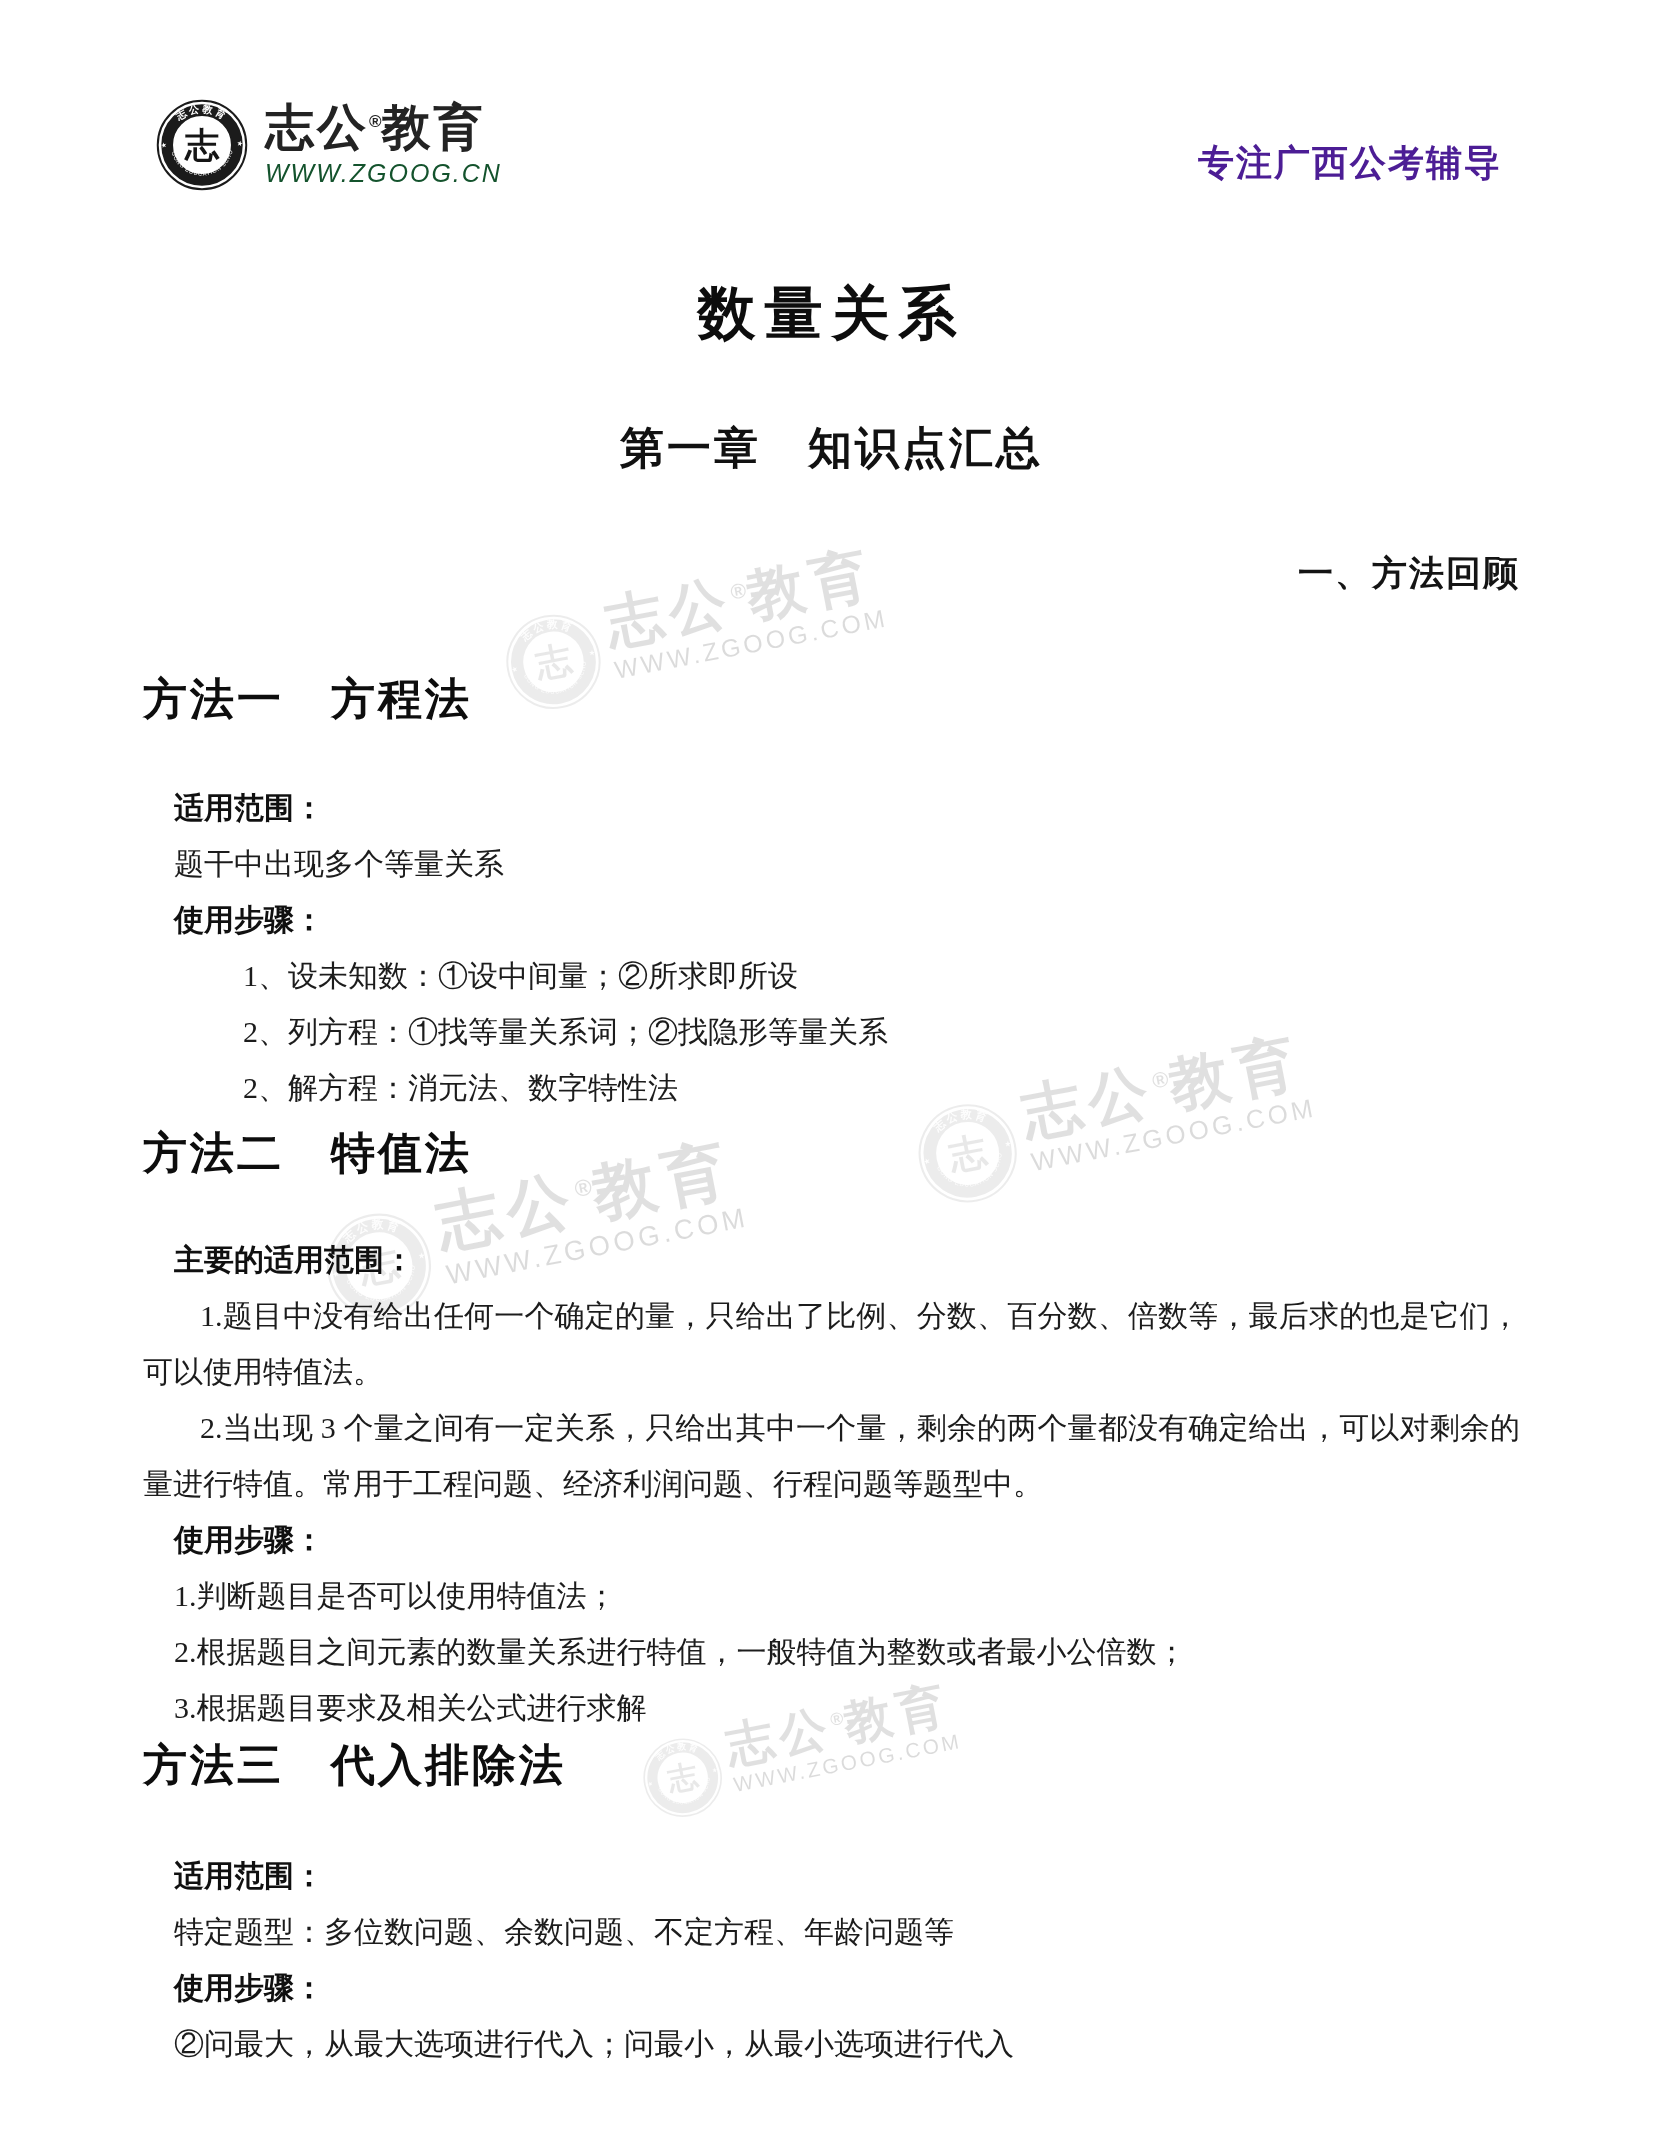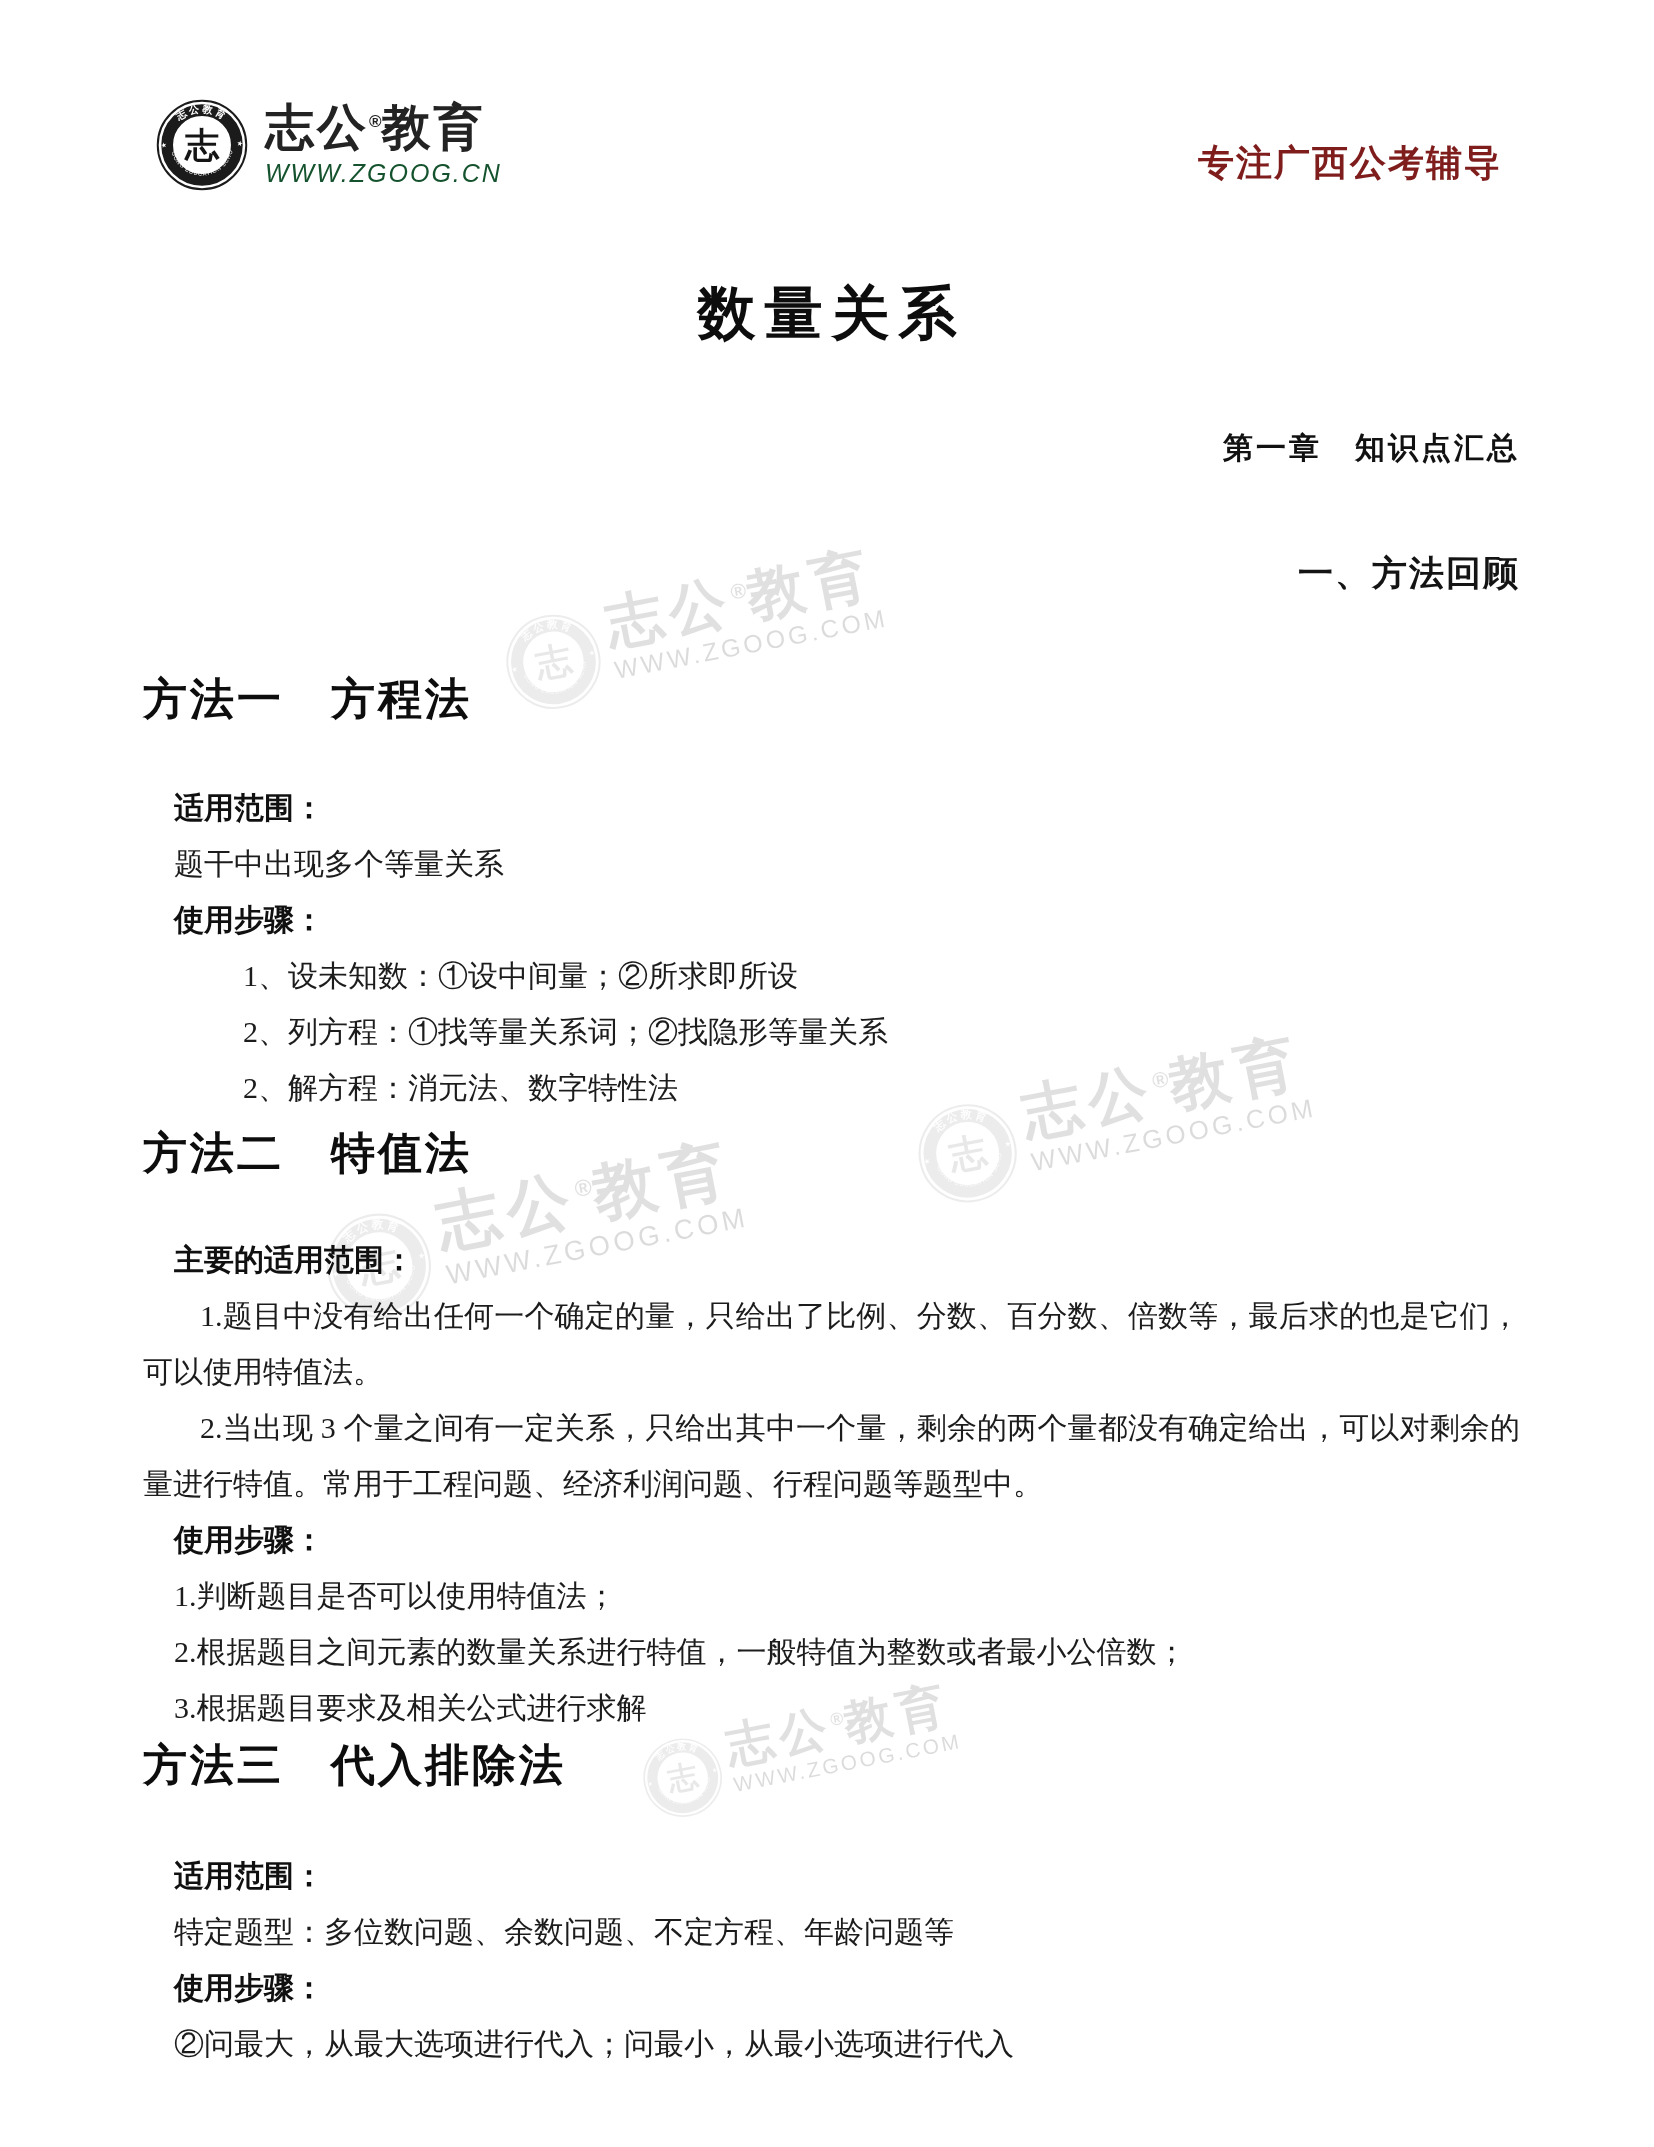--- a/index.html
+++ b/index.html
@@ -33,26 +33,26 @@
   .content { position:relative; z-index:1; padding:98px 134px 0 143px; }
   .hdr { display:flex; justify-content:space-between; align-items:flex-end;
          padding-left:12px; padding-right:18px; }
   .logo { display:flex; align-items:center; gap:16px; }
   .logo-seal { width:94px; height:94px; color:#1b1b1b; --glyph:#151515; --arct:#ffffff; }
   .logo-name { font-family:"Liberation Sans", sans-serif; font-weight:900; font-size:49px;
                line-height:1.05; letter-spacing:3px; color:#232323; white-space:nowrap; }
   .logo-name sup { font-size:17px; vertical-align:super; letter-spacing:0; }
   .logo-url  { font-family:"Liberation Sans", sans-serif; font-size:25px; letter-spacing:2px;
                color:#14532d; margin-top:5px;font-style:italic; }
-  .slogan { font-size:36px; font-weight:bold; color:#7f1d1d; padding-bottom:4px; letter-spacing:2px; }
+  .slogan { font-size:36px; font-weight:bold; color:#4c1d95; padding-bottom:4px; letter-spacing:2px; }
 
   .title   { text-align:center; font-family:"Liberation Sans", sans-serif; font-weight:900;
              font-size:58px; letter-spacing:9px; color:#0d0d0d; margin:86px 0 0; line-height:70px; }
-  .chapter { text-align:right; font-family:"Liberation Sans", sans-serif; font-weight:700;
-             font-size:30px; letter-spacing:3px; color:#111; margin:74px 0 0; line-height:52px; }
+  .chapter { text-align:center; font-family:"Liberation Sans", sans-serif; font-weight:700;
+             font-size:44px; letter-spacing:3px; color:#111; margin:74px 0 0; line-height:52px; }
   .section { text-align:right; font-family:"Liberation Sans", sans-serif; font-weight:700;
              font-size:35px; letter-spacing:2px; color:#141414; margin:78px 0 0; line-height:42px; }
   .mhead   { text-align:left; font-family:"Liberation Sans", sans-serif; font-weight:900;
              font-size:44px; letter-spacing:3px; color:#0d0d0d; line-height:50px; }
   .mhead-1 { margin:80px 0 56px; }
   .mhead-2 { margin:12px 0 54px; }
   .mhead-3 { margin:4px 0 58px; }
 
   .ln    { font-size:30px; line-height:56px; margin:0; }
   .ind-1 { margin-left:31px; }

